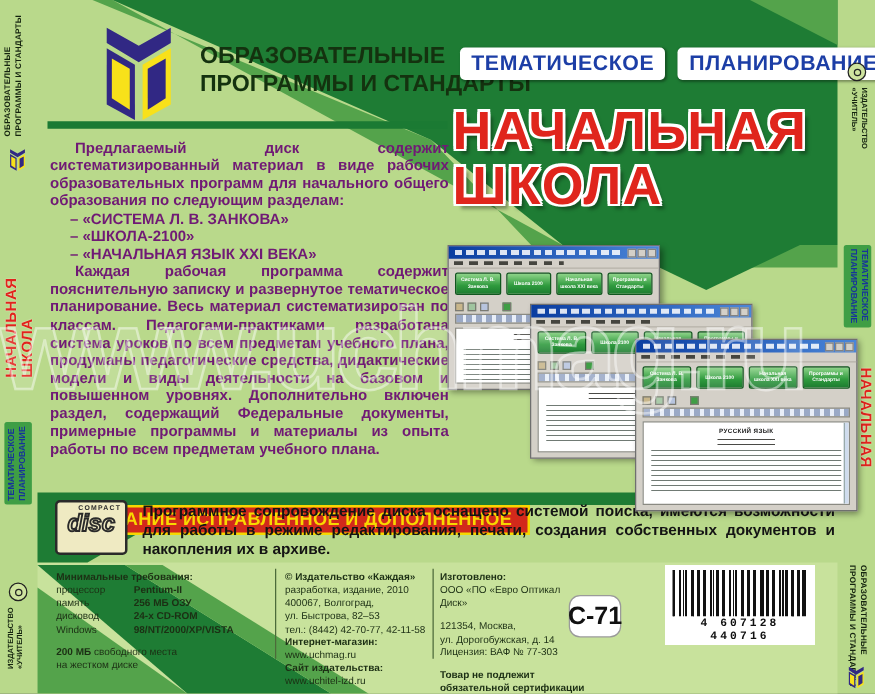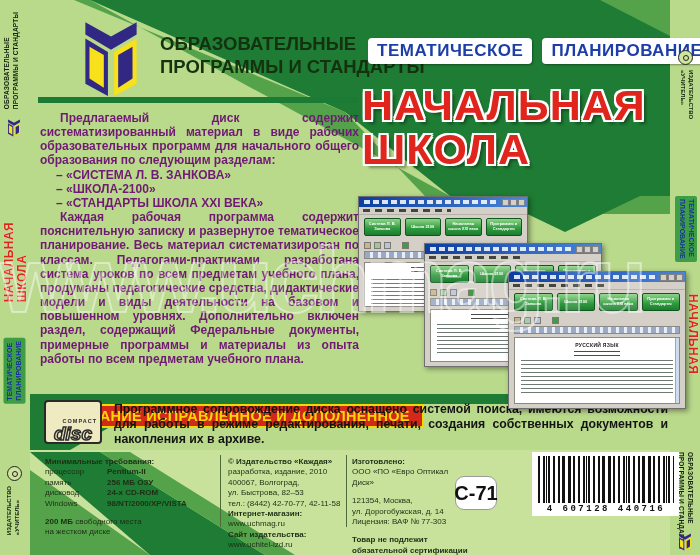--- a/index.html
+++ b/index.html
@@ -69,21 +69,21 @@
     border:1px solid #8a8a82;}
   .w-content{flex:1;background:#fff;border:1px solid #8a8a82;margin:3px 5px 4px 5px;position:relative;
     padding:4px 6px;overflow:hidden;}
   .w-scroll{position:absolute;right:0;top:0;bottom:0;width:4px;background:#cfdcee;border-left:1px solid #9aa;}
   .w-h{font-size:5px;font-weight:700;color:#222;text-align:center;letter-spacing:.3px;margin-bottom:3px;}
   .greek{background:repeating-linear-gradient(180deg,#707a74 0 1px,transparent 1px 4px);}
   .greek-c{margin:0 auto 4px auto;background:repeating-linear-gradient(180deg,#4a4a46 0 1px,transparent 1px 4px);}
 
   
   .cd-logo{left:44px;top:400px;width:58px;height:44px;z-index:2;background:#efeac2;border:2px solid #2a2a2a;
-    border-radius:4px;padding:16px 3px;display:flex;flex-direction:column;align-items:center;}
+    border-radius:4px;padding:2px 3px;display:flex;flex-direction:column;align-items:center;}
   .cd-top{font-size:5.5px;font-weight:700;color:#2a2a2a;letter-spacing:1px;align-self:flex-end;}
   .cd-main{font-size:19px;font-weight:800;font-style:italic;color:#efeac2;
     -webkit-text-stroke:1.5px #2a2a2a;line-height:1;}
   .cd-note{left:114px;top:402px;width:554px;z-index:2;font-size:12.3px;font-weight:700;color:#141414;
     line-height:1.22;text-align:justify;}
 
   
   .info{z-index:2;font-size:8px;color:#1c2f14;line-height:1.3;}
   .info .b{font-weight:700;}
   .req{left:45px;top:457px;width:172px;}
@@ -91,21 +91,21 @@
   .req-row .lbl{width:62px;}
   .req-row .val{font-weight:700;}
   .vline{width:1px;background:#4c6b3a;z-index:2;}
   .pub{left:228px;top:457px;width:116px;}
   .mfr{left:352px;top:457px;width:118px;}
   .gap{height:8px;}
 
   .code-box{left:455px;top:476px;width:42px;height:34px;z-index:2;background:#fff;border:1px solid #9a9a9a;
     border-radius:9px;display:flex;align-items:center;justify-content:center;
     font-size:20px;font-weight:800;color:#111;}
-  .barcode{left:532px;top:452px;width:148px;height:64px;z-index:2;background:#fff;padding:4px 6px 2px 6px;
+  .barcode{left:532px;top:452px;width:120px;height:64px;z-index:2;background:#fff;padding:4px 6px 2px 6px;
     display:flex;flex-direction:column;}
   .bars{flex:1;background:
     repeating-linear-gradient(90deg,#111 0 2px,transparent 2px 5px),
     repeating-linear-gradient(90deg,#111 0 1px,transparent 1px 8px);}
   .bc-digits{font-size:9px;font-weight:600;color:#111;letter-spacing:2.5px;text-align:center;margin-top:1px;
     font-family:"Liberation Mono","DejaVu Sans Mono",monospace;}
 
   .mini-logo{z-index:3;}
   .circ-logo{z-index:3;width:15px;height:15px;border-radius:50%;border:1.5px solid #222;background:#cfe49f;
     display:flex;align-items:center;justify-content:center;}
@@ -207,21 +207,21 @@
   </div>
   <div class="abs title">
     <div>НАЧАЛЬНАЯ</div>
     <div>ШКОЛА</div>
   </div>
 
   <div class="abs desc">
     <div class="intro">Предлагаемый диск содержит систематизированный материал в виде рабочих образовательных программ для начального общего образования по следующим разделам:</div>
     <div class="bullet">– «СИСТЕМА Л. В. ЗАНКОВА»</div>
     <div class="bullet">– «ШКОЛА-2100»</div>
-    <div class="bullet">– «СТАНДАРТЫ ШКОЛА XXI ВЕКА»</div>
+    <div class="bullet">– «НАЧАЛЬНАЯ ЯЗЫК XXI ВЕКА»</div>
     <div class="intro">Каждая рабочая программа содержит пояснительную записку и развернутое тематическое планирование. Весь материал систематизирован по классам. Педагогами-практиками разработана система уроков по всем предметам учебного плана, продуманы педагогические средства, дидактические модели и виды деятельности на базовом и повышенном уровнях. Дополнительно включен раздел, содержащий Федеральные документы, примерные программы и материалы из опыта работы по всем предметам учебного плана.</div>
   </div>
   <div class="abs edition">ИЗДАНИЕ ИСПРАВЛЕННОЕ И ДОПОЛНЕННОЕ</div>
 
   <div class="win" style="left:358px;top:196px;width:170px;height:116px;">
     <div class="w-title">
       <div class="w-tgreek"></div>
       <div class="w-btn"></div>
       <div class="w-btn"></div>
       <div class="w-btn close"></div>

